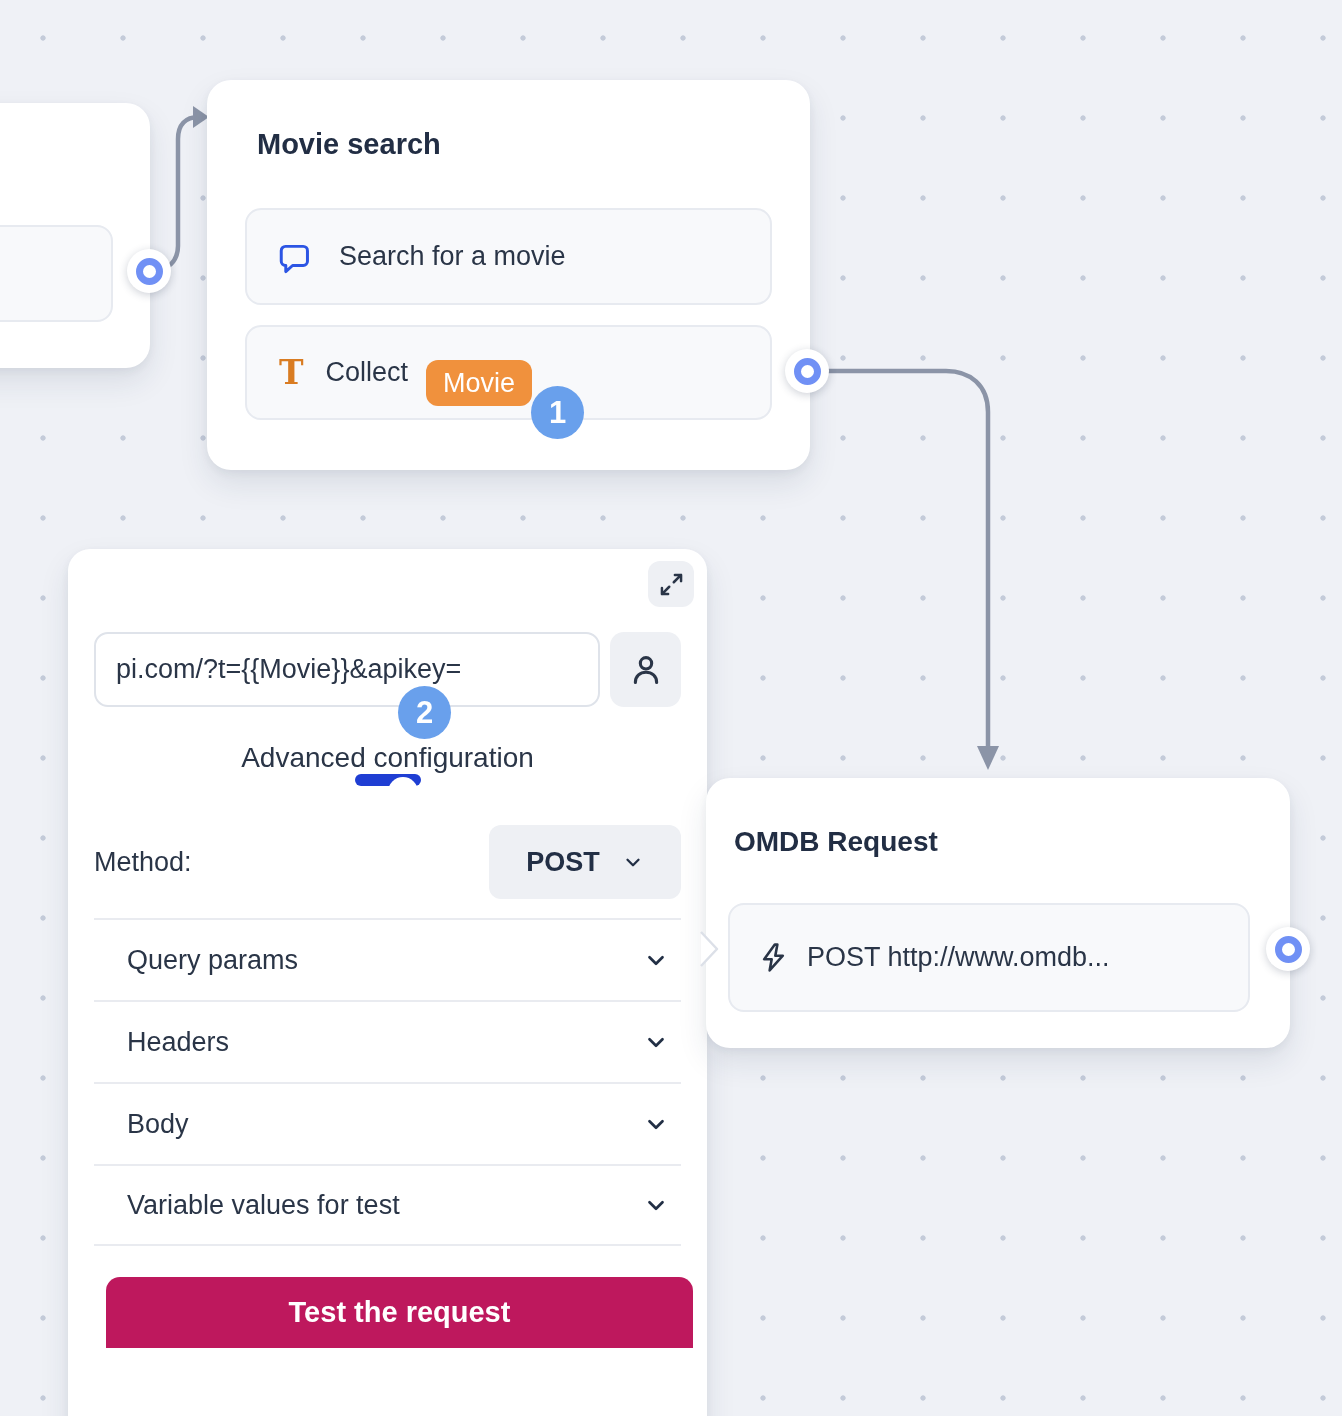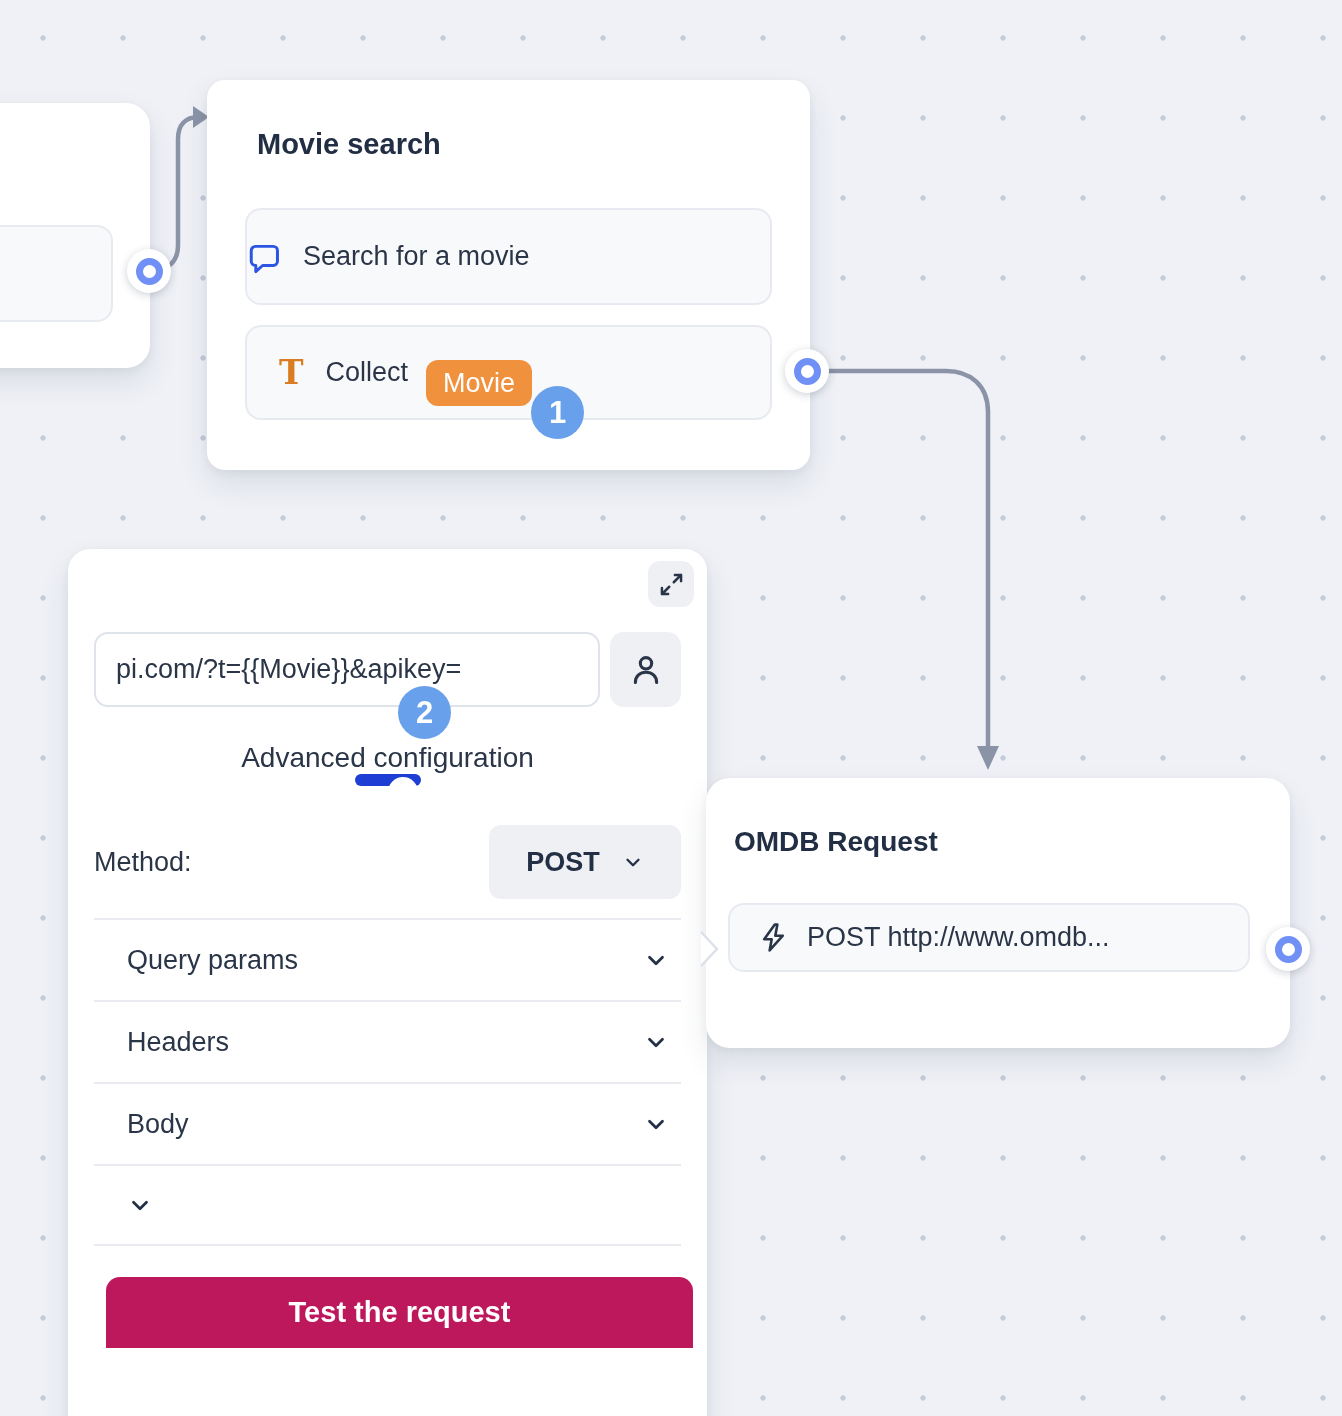--- a/index.html
+++ b/index.html
@@ -116,23 +116,23 @@
     <polygon points="193,106 209,117 193,128" fill="#8b94a7"></polygon>
     <path d="M 824 371 L 946 371 C 970 371 988 385 988 412 L 988 748" fill="none" stroke="#8b94a7" stroke-width="4.5" stroke-linecap="round"></path>
     <polygon points="977,746 999,746 988,770" fill="#8b94a7"></polygon>
   </svg>
 
   <div class="node" style="left:-60px;top:103px;width:210px;height:265px;">
     <div class="block-row" style="left:20px;top:122px;width:153px;height:97px;"></div>
   </div>
   <div class="port" style="left:127px;top:249px;"></div>
 
-  <div class="node" style="left:207px;top:80px;width:603px;height:390px;border-radius:18px;">
+  <div class="node" style="left:207px;top:80px;width:603px;height:390px;">
     <div class="node-title" style="left:50px;top:48px;">Movie search</div>
-    <div class="block-row" style="left:38px;top:128px;width:527px;height:97px;gap:22px;">
+    <div class="block-row" style="left:38px;top:128px;width:527px;height:97px;padding-left:30px;gap:28px;">
       <svg class="icon" width="34" height="34" viewBox="0 0 24 24">
         <path d="M6 4.5 h12.5 a3 3 0 0 1 3 3 v7.5 a3 3 0 0 1 -3 3 H11 l-4.8 4.3 v-4.3 H6 a3 3 0 0 1 -3 -3 V7.5 a3 3 0 0 1 3 -3 z" fill="none" stroke="#2c55e4" stroke-width="2.1" stroke-linejoin="round"></path>
       </svg>
       <span>Search for a movie</span>
     </div>
     <div class="block-row" style="left:38px;top:245px;width:527px;height:95px;padding-left:32px;gap:22px;">
       <span class="t-glyph icon">T</span>
       <span>Collect</span>
       <span class="chip" style="margin-left:-4px;">Movie</span>
     </div>
@@ -185,33 +185,34 @@
           <path d="M6 9.5 L12 15.5 L18 9.5" fill="none" stroke="#222f45" stroke-width="2.5" stroke-linecap="round" stroke-linejoin="round"></path>
         </svg>
       </div>
       <div class="section">
         <span class="lbl">Body</span>
         <svg width="26" height="26" viewBox="0 0 24 24">
           <path d="M6 9.5 L12 15.5 L18 9.5" fill="none" stroke="#222f45" stroke-width="2.5" stroke-linecap="round" stroke-linejoin="round"></path>
         </svg>
       </div>
       <div class="section">
+        <span class="lbl">Variable values for test</span>
         <svg width="26" height="26" viewBox="0 0 24 24">
           <path d="M6 9.5 L12 15.5 L18 9.5" fill="none" stroke="#222f45" stroke-width="2.5" stroke-linecap="round" stroke-linejoin="round"></path>
         </svg>
       </div>
     </div>
 
     <button class="test-btn">Test the request</button>
   </div>
   <div class="step-badge" style="left:398px;top:686px;">2</div>
 
   <div class="node" style="left:706px;top:778px;width:584px;height:270px;">
     <div class="node-title" style="left:28px;top:48px;font-size:28px;">OMDB Request</div>
-    <div class="block-row" style="left:22px;top:125px;width:522px;height:69px;padding-left:28px;gap:18px;">
+    <div class="block-row" style="left:22px;top:125px;width:522px;height:109px;padding-left:28px;gap:18px;">
       <svg class="icon" width="31" height="31" viewBox="0 0 24 24">
         <path d="M13 2 L4.8 13.4 H10.6 L9 22 L19.2 10.6 H13.4 L15 2 Z" fill="none" stroke="#2a3547" stroke-width="2" stroke-linejoin="round"></path>
       </svg>
       <span>POST http://www.omdb...</span>
     </div>
   </div>
   <svg style="position:absolute;left:698px;top:928px;" width="26" height="42">
     <path d="M3 4 L19 21 L3 38" fill="#ffffff" stroke="#dce0e8" stroke-width="2.5" stroke-linejoin="round"></path>
   </svg>
   <div class="port" style="left:1266px;top:927px;"></div>

